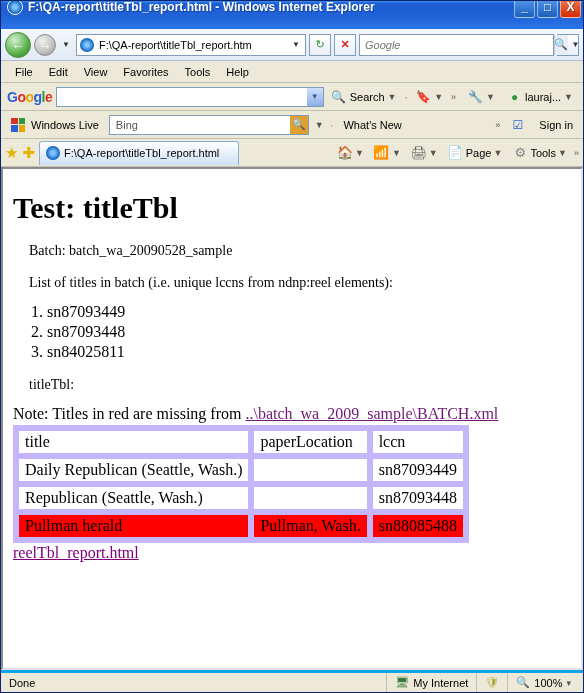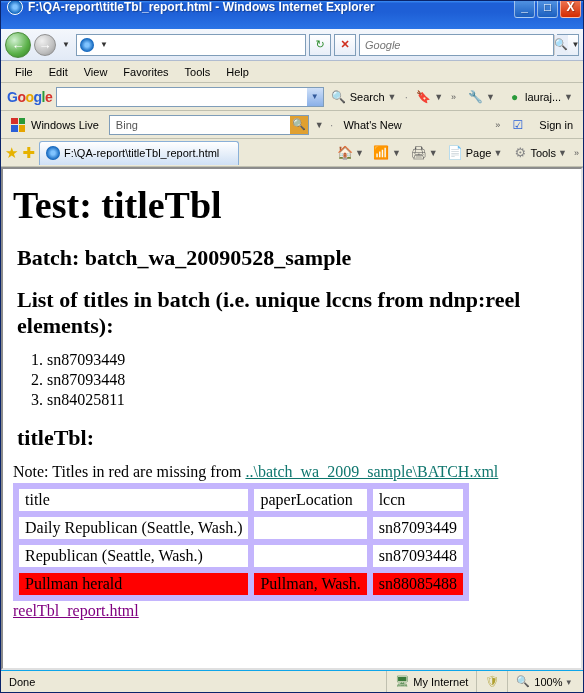--- a/index.html
+++ b/index.html
@@ -206,44 +206,44 @@
     margin: 0;
     overflow: auto;
     position: relative;
   }
   .content {
     padding: 8px 10px;
     font-family: "Times New Roman", serif;
     font-size: 16px;
     color: #000;
   }
-  .content h1 { font-size: 38px; margin: 6px 0 18px; font-weight:bold;}
-  .content h2 { font-size: 22px; margin: 16px 4px 12px; font-weight:bold;}
+  .content h1 { font-size: 30px; margin: 14px 0 18px; font-weight:bold;}
+  .content h2 { font-size: 14px; margin: 16px 16px 12px; font-weight:normal;}
   .content ol { margin: 8px 0 16px 34px; padding:0; }
   .content ol li { margin: 2px 0; }
   .note-line { margin: 6px 0 2px; }
-  .inline-link { color: #0f766e; }
+  .inline-link { color: #701a75; }
   table.title-table {
     border-collapse: collapse;
     margin: 0;
   }
   table.title-table td, table.title-table th {
     border: 6px solid #c4b5fd;
     padding: 2px 6px;
     text-align: left;
     font-weight: normal;
     font-size: 16px;
   }
   tr.missing td { background: #ff0000; color:#000; }
   .vlink { color: #800080; text-decoration: underline; display:block; margin-top:1px; font-size:16px;}
   
   .statusbar {
     height: 22px;
     background: #ece9d8;
-    border-top: 1px solid #0ea5e9;
+    border-top: 3px solid #0ea5e9;
     display:flex; align-items:center;
     font-size:11px;
     padding: 0 4px;
     justify-content: space-between;
   }
   .statusbar .cell { border-left:1px solid #c0c0b0; padding:0 8px; height:100%; display:flex; align-items:center; gap:4px;}
   .statusbar .done{ flex: 0 0 auto; width:180px; padding-left:4px;}
   .statusbar .flex{flex:1;}
   .sb-ico { width:14px; height:14px; display:inline-flex; align-items:center;justify-content:center;}
   .zoom-ico { color:#555; }
@@ -258,20 +258,21 @@
   <span class="winbtn">□</span>
   <span class="winbtn close">X</span>
 </div>
 
 <div class="navrow">
   <div class="navbtn">←</div>
   <div class="navbtn fwd">→</div>
   <span class="dd-arrow">▼</span>
   <div class="addr-combo">
     <span class="ie-mini"></span>
+    <input value="F:\QA-report\titleTbl_report.htm" style="">
     <span class="dd-arrow">▼</span>
   </div>
   <div class="sq green">↻</div>
   <div class="sq red">✕</div>
   <div class="searchbox">
     <input placeholder="Google" style="">
   </div>
   <div class="sq">
       <span class="search-go">🔍</span>
       <span class="dd-arrow">▼</span>

